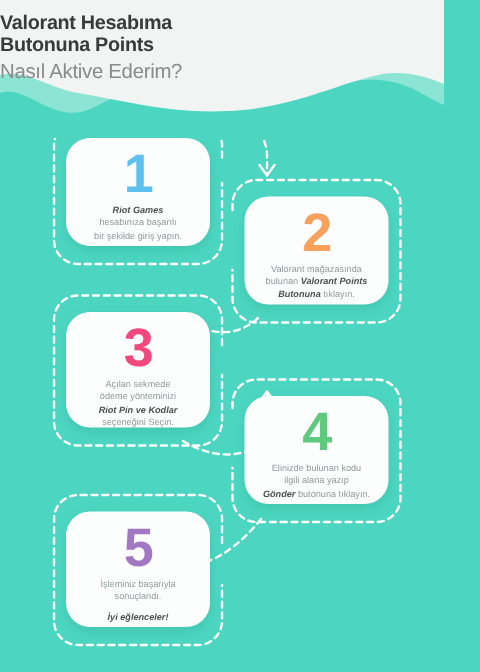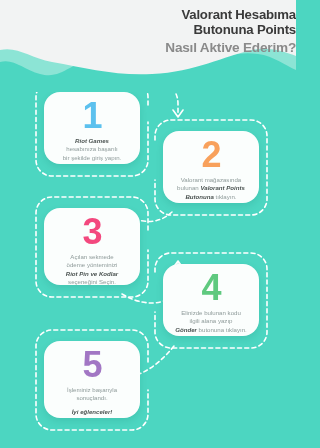--- a/index.html
+++ b/index.html
@@ -15,28 +15,28 @@
     overflow:hidden;
   }
   
   .header-band{
     position:absolute;left:0;top:0;width:296px;height:92px;
     overflow:hidden;z-index:5;
   }
   .header-bg{position:absolute;left:0;top:0;width:296px;height:92px;}
   .header-text{
     position:absolute;left:0;top:8px;width:296px;
-    text-align:right;z-index:6;
+    text-align:left;z-index:6;
   }
   .title-line{
     font-size:13.2px;font-weight:bold;color:#3a3a3a;
     line-height:14.5px;letter-spacing:-0.2px;
   }
   .subtitle-line{
-    font-size:13.6px;font-weight:bold;color:#8a8a8a;
+    font-size:13.6px;font-weight:normal;color:#8a8a8a;
     line-height:18px;letter-spacing:-0.2px;margin-top:2px;
   }
   
   #connectors{
     position:absolute;left:0;top:0;width:296px;height:448px;z-index:2;
   }
   
   .card{
     position:absolute;z-index:4;
     background:#fbfefd;

